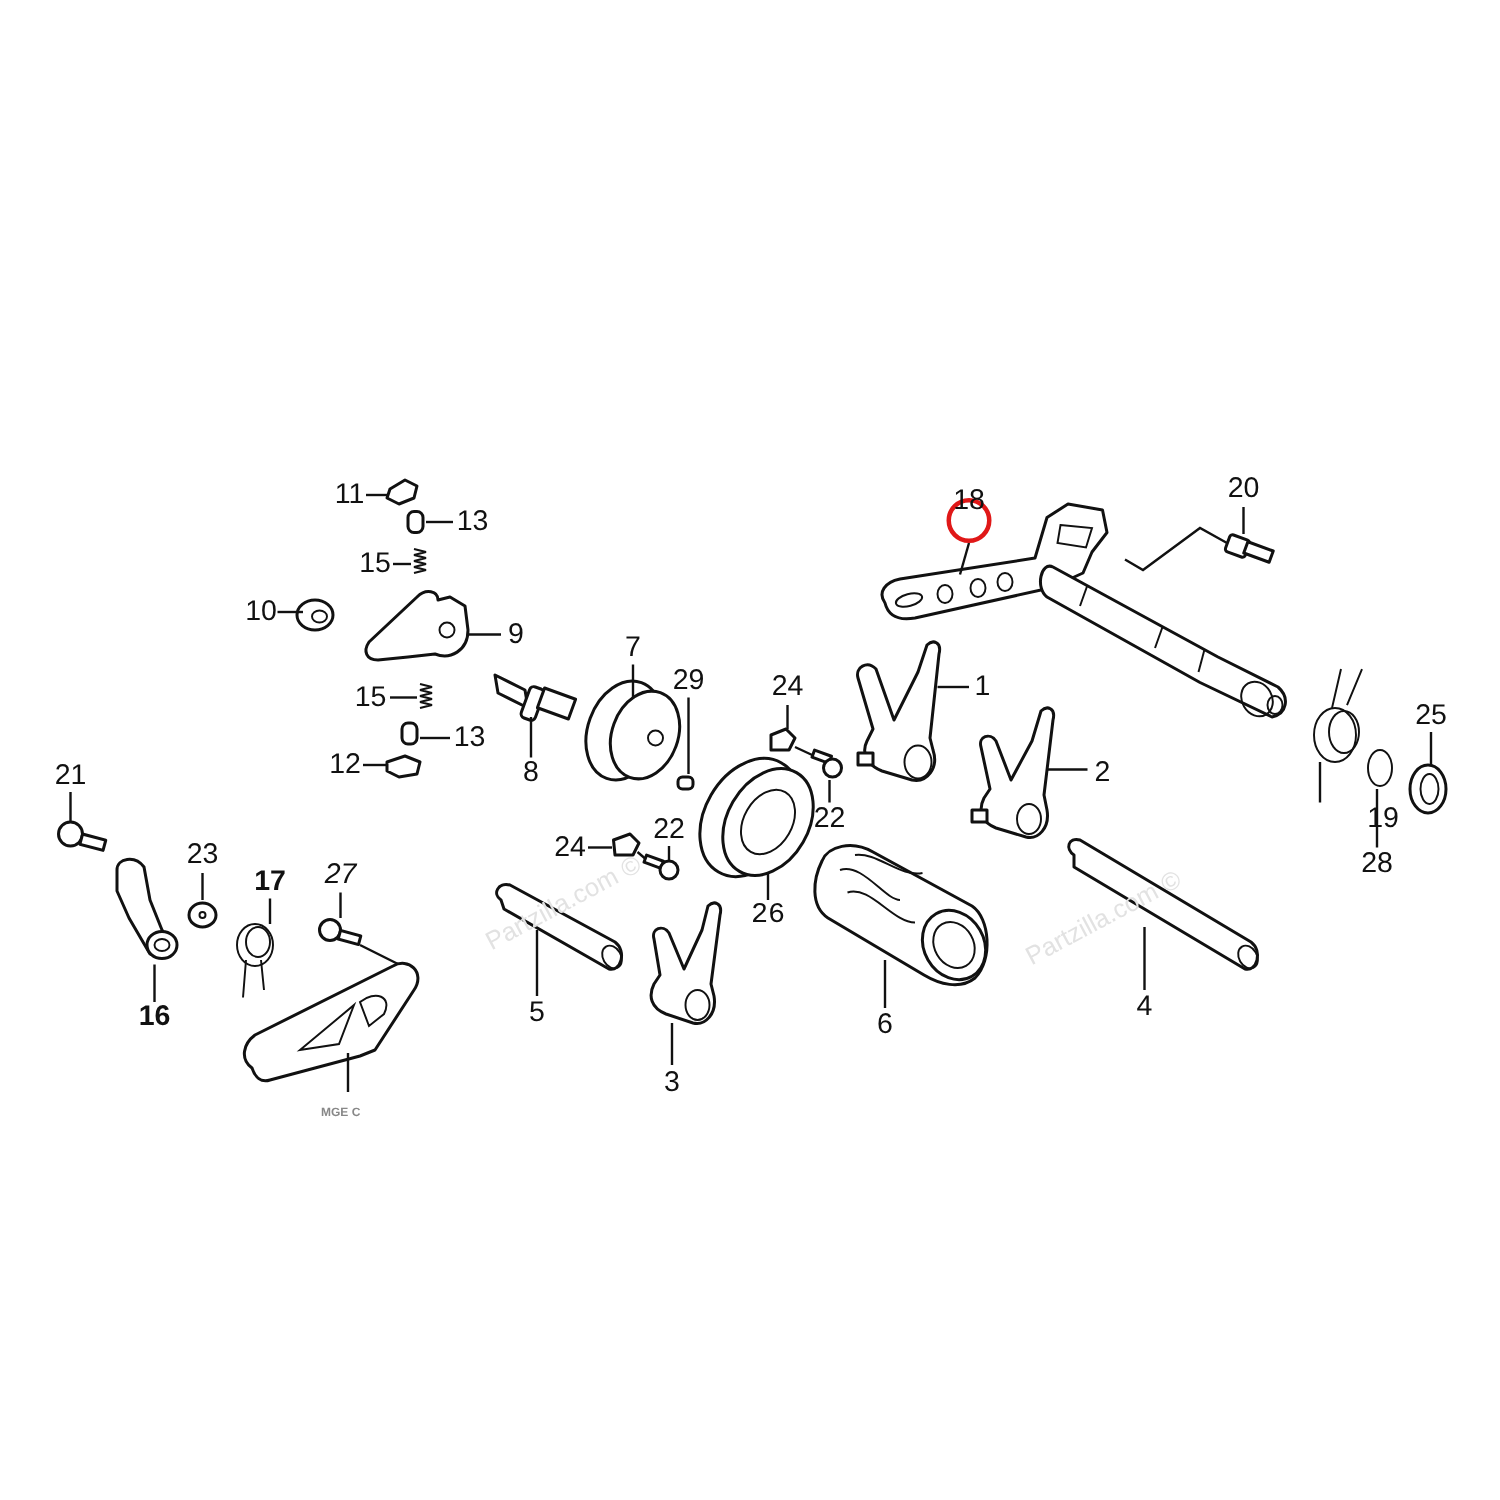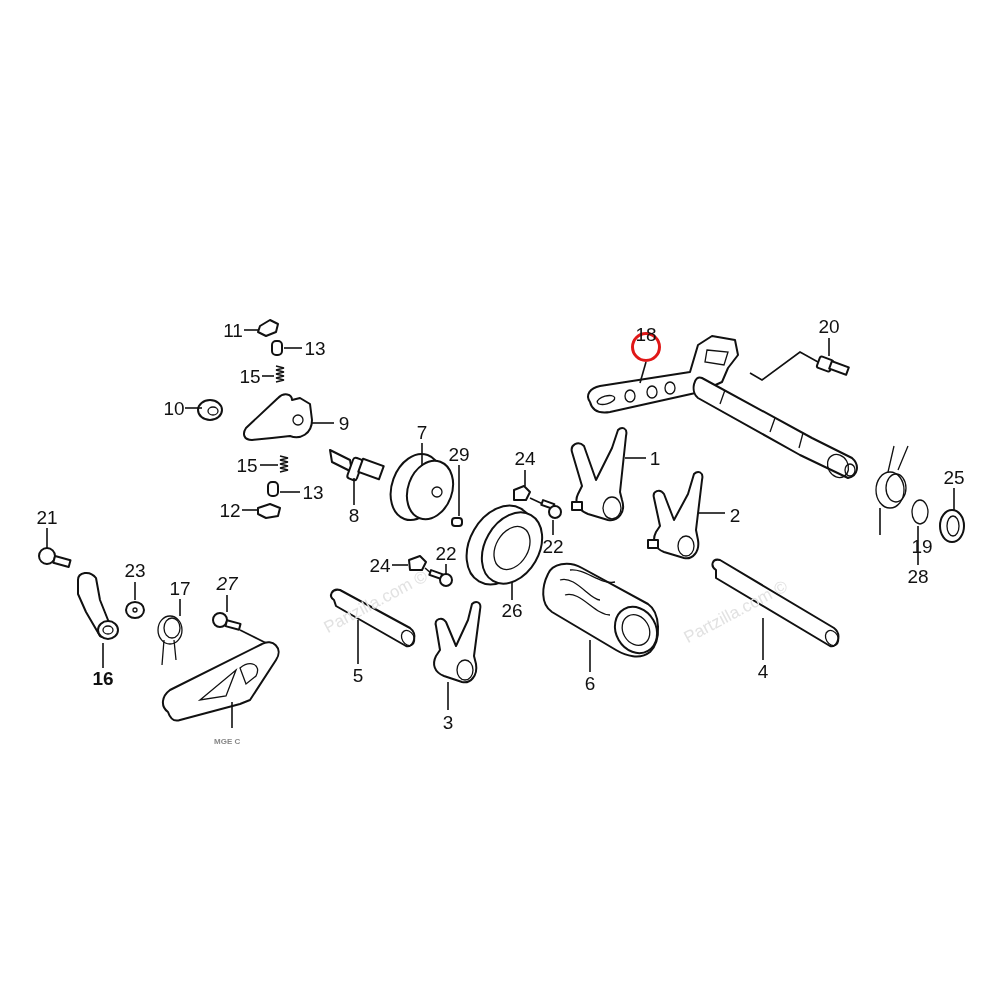--- a/index.html
+++ b/index.html
@@ -246,28 +246,28 @@
 <div class="lbl" style="left:354px; top:515px;">8</div>
 <div class="lbl" style="left:344px; top:423px;">9</div>
 <div class="lbl" style="left:174px; top:408px;">10</div>
 <div class="lbl" style="left:233px; top:330px;">11</div>
 <div class="lbl" style="left:230px; top:510px;">12</div>
 <div class="lbl" style="left:315px; top:348px;">13</div>
 <div class="lbl" style="left:313px; top:492px;">13</div>
 <div class="lbl" style="left:250px; top:376px;">15</div>
 <div class="lbl" style="left:247px; top:465px;">15</div>
 <div class="lbl" style="left:103px; top:678px;font-weight:bold;">16</div>
-<div class="lbl" style="left:180px; top:588px;">17</div>
+<div class="lbl" style="left:180px; top:588px;font-weight:bold;">17</div>
 <div class="lbl" style="left:646px; top:334px;">18</div>
 <div class="lbl" style="left:880px; top:546px;margin-left:42px;">19</div>
 <div class="lbl" style="left:829px; top:326px;">20</div>
 <div class="lbl" style="left:47px;  top:517px;">21</div>
 <div class="lbl" style="left:446px; top:553px;">22</div>
 <div class="lbl" style="left:553px; top:546px;">22</div>
 <div class="lbl" style="left:135px; top:570px;">23</div>
 <div class="lbl" style="left:525px; top:458px;">24</div>
 <div class="lbl" style="left:380px; top:565px;">24</div>
 <div class="lbl" style="left:954px; top:477px;">25</div>
-<div class="lbl" style="left:512px; top:610px;">26</div>
+<div class="lbl" style="left:512px; top:610px;font-family:Liberation Mono, monospace;">26</div>
 <div class="lbl" style="left:227px; top:583px;font-style:italic;">27</div>
 <div class="lbl" style="left:918px; top:576px;">28</div>
 <div class="lbl" style="left:459px; top:454px;">29</div>
 </div>
 
 </body></html>

